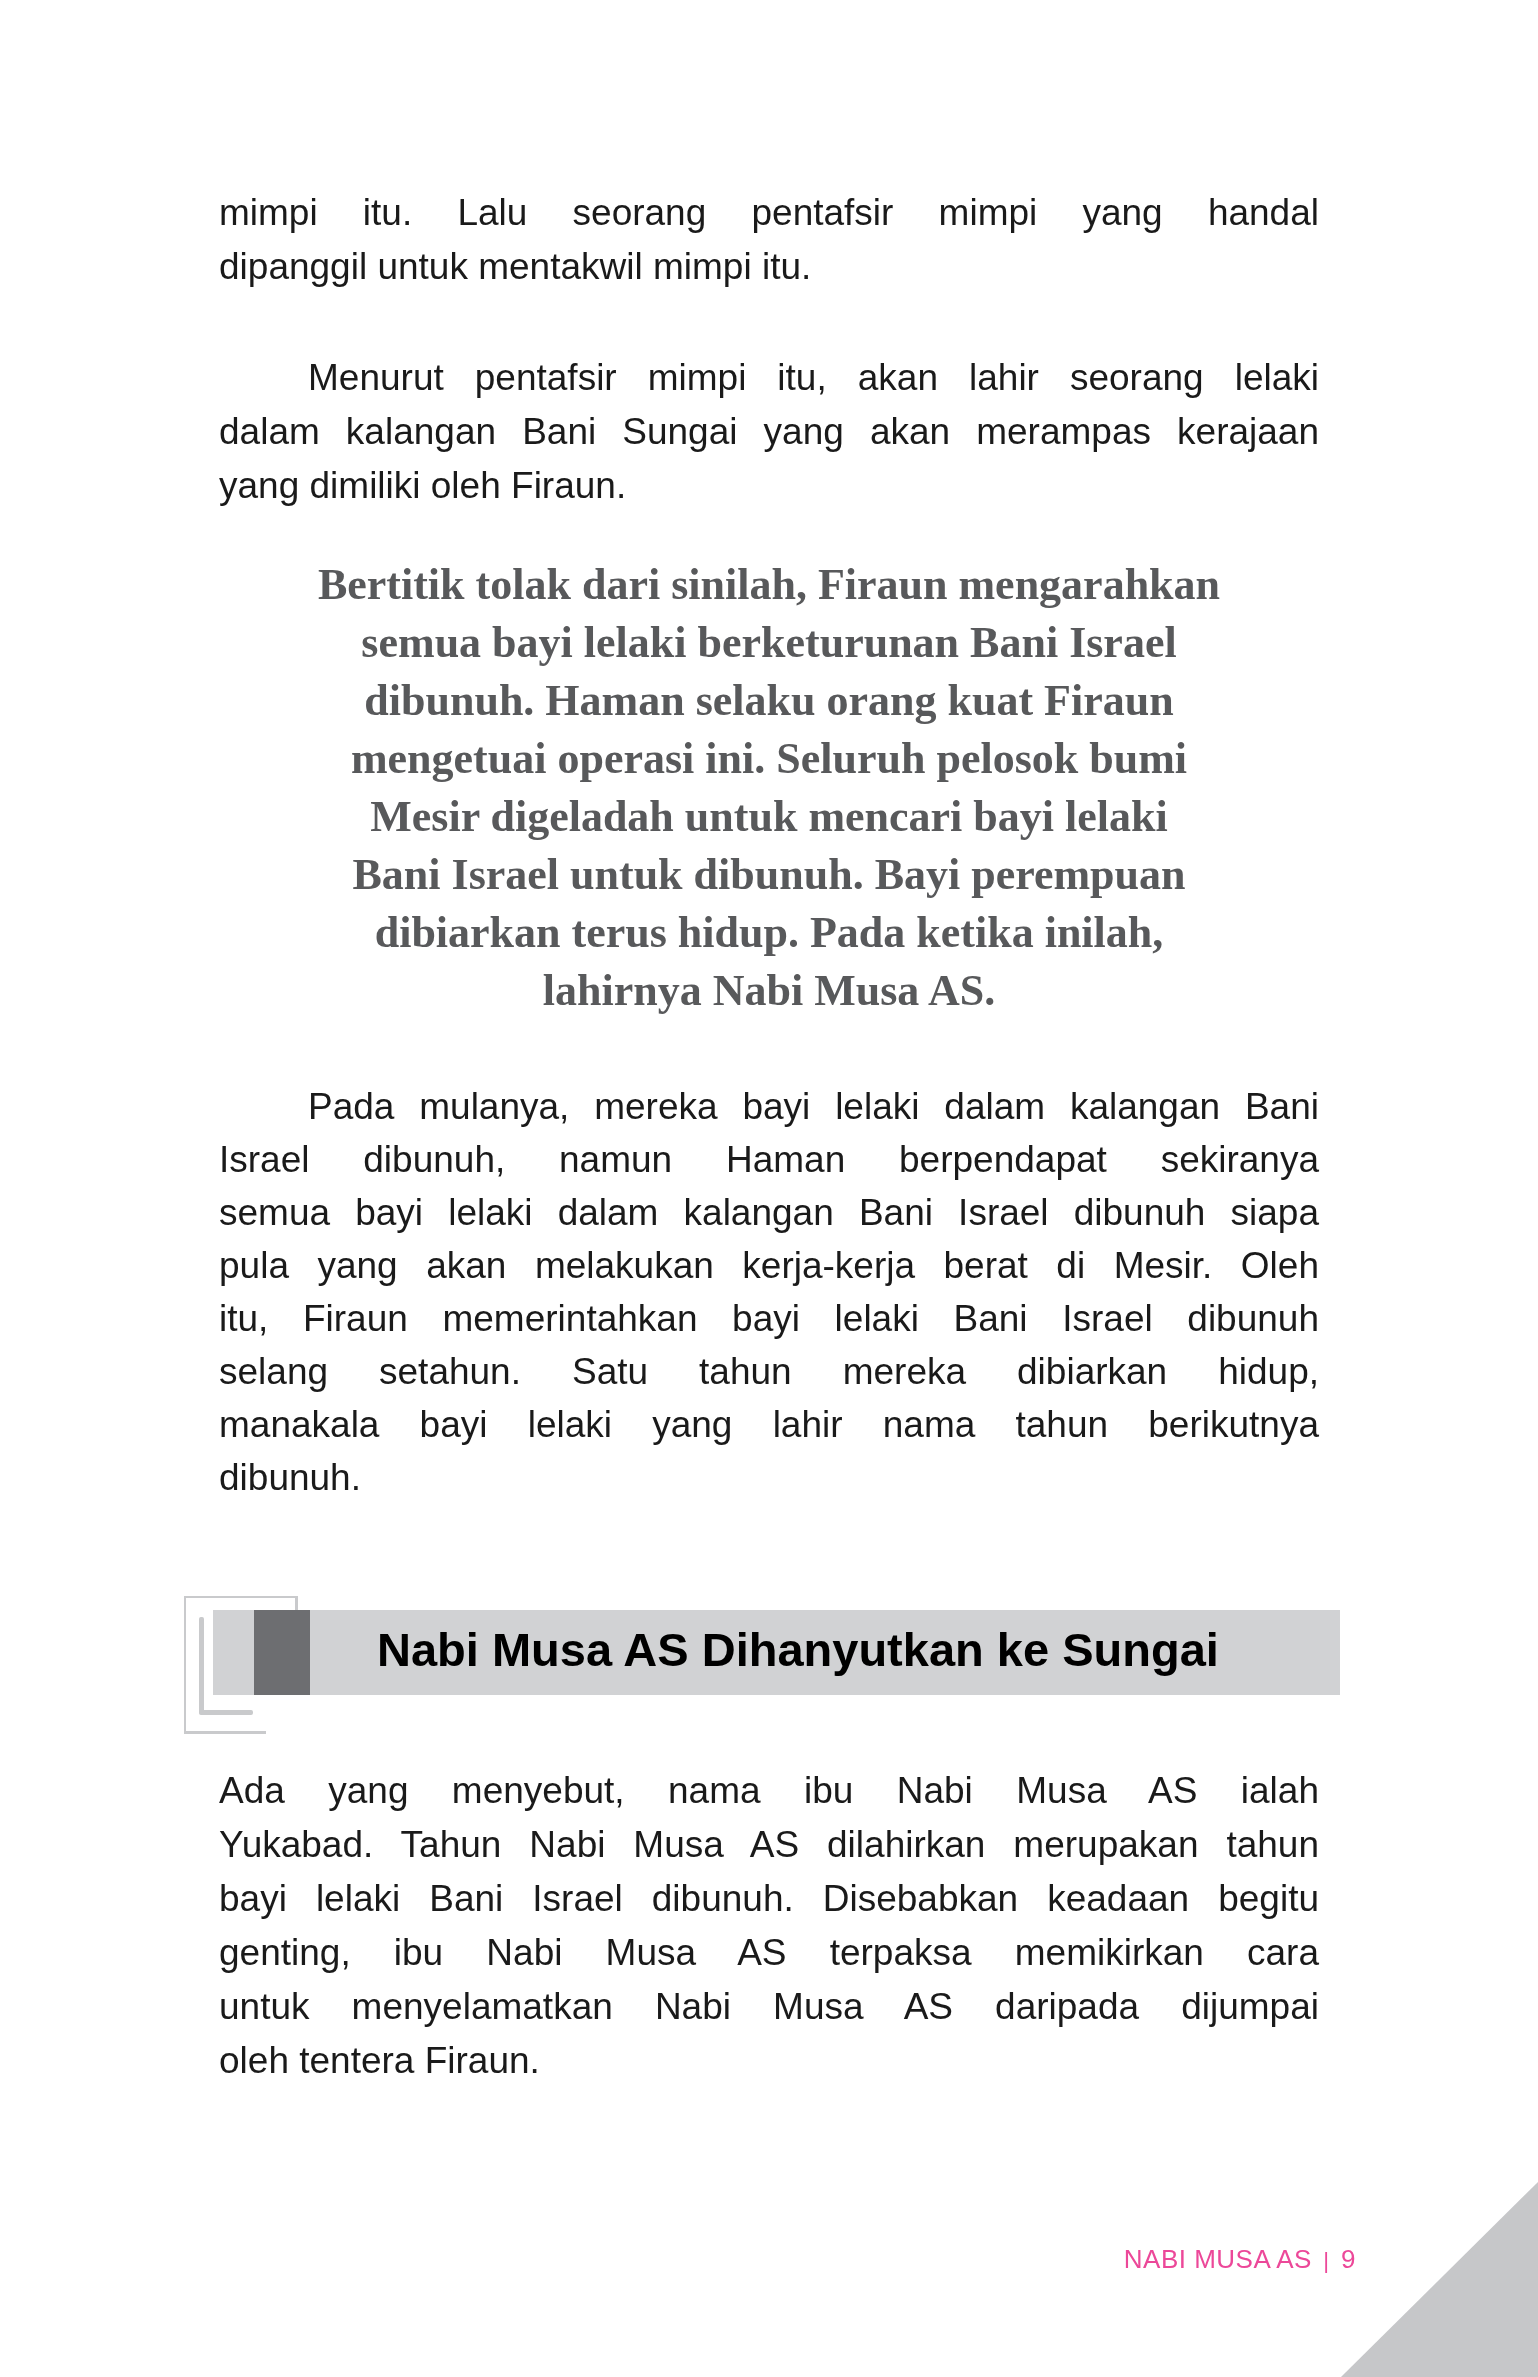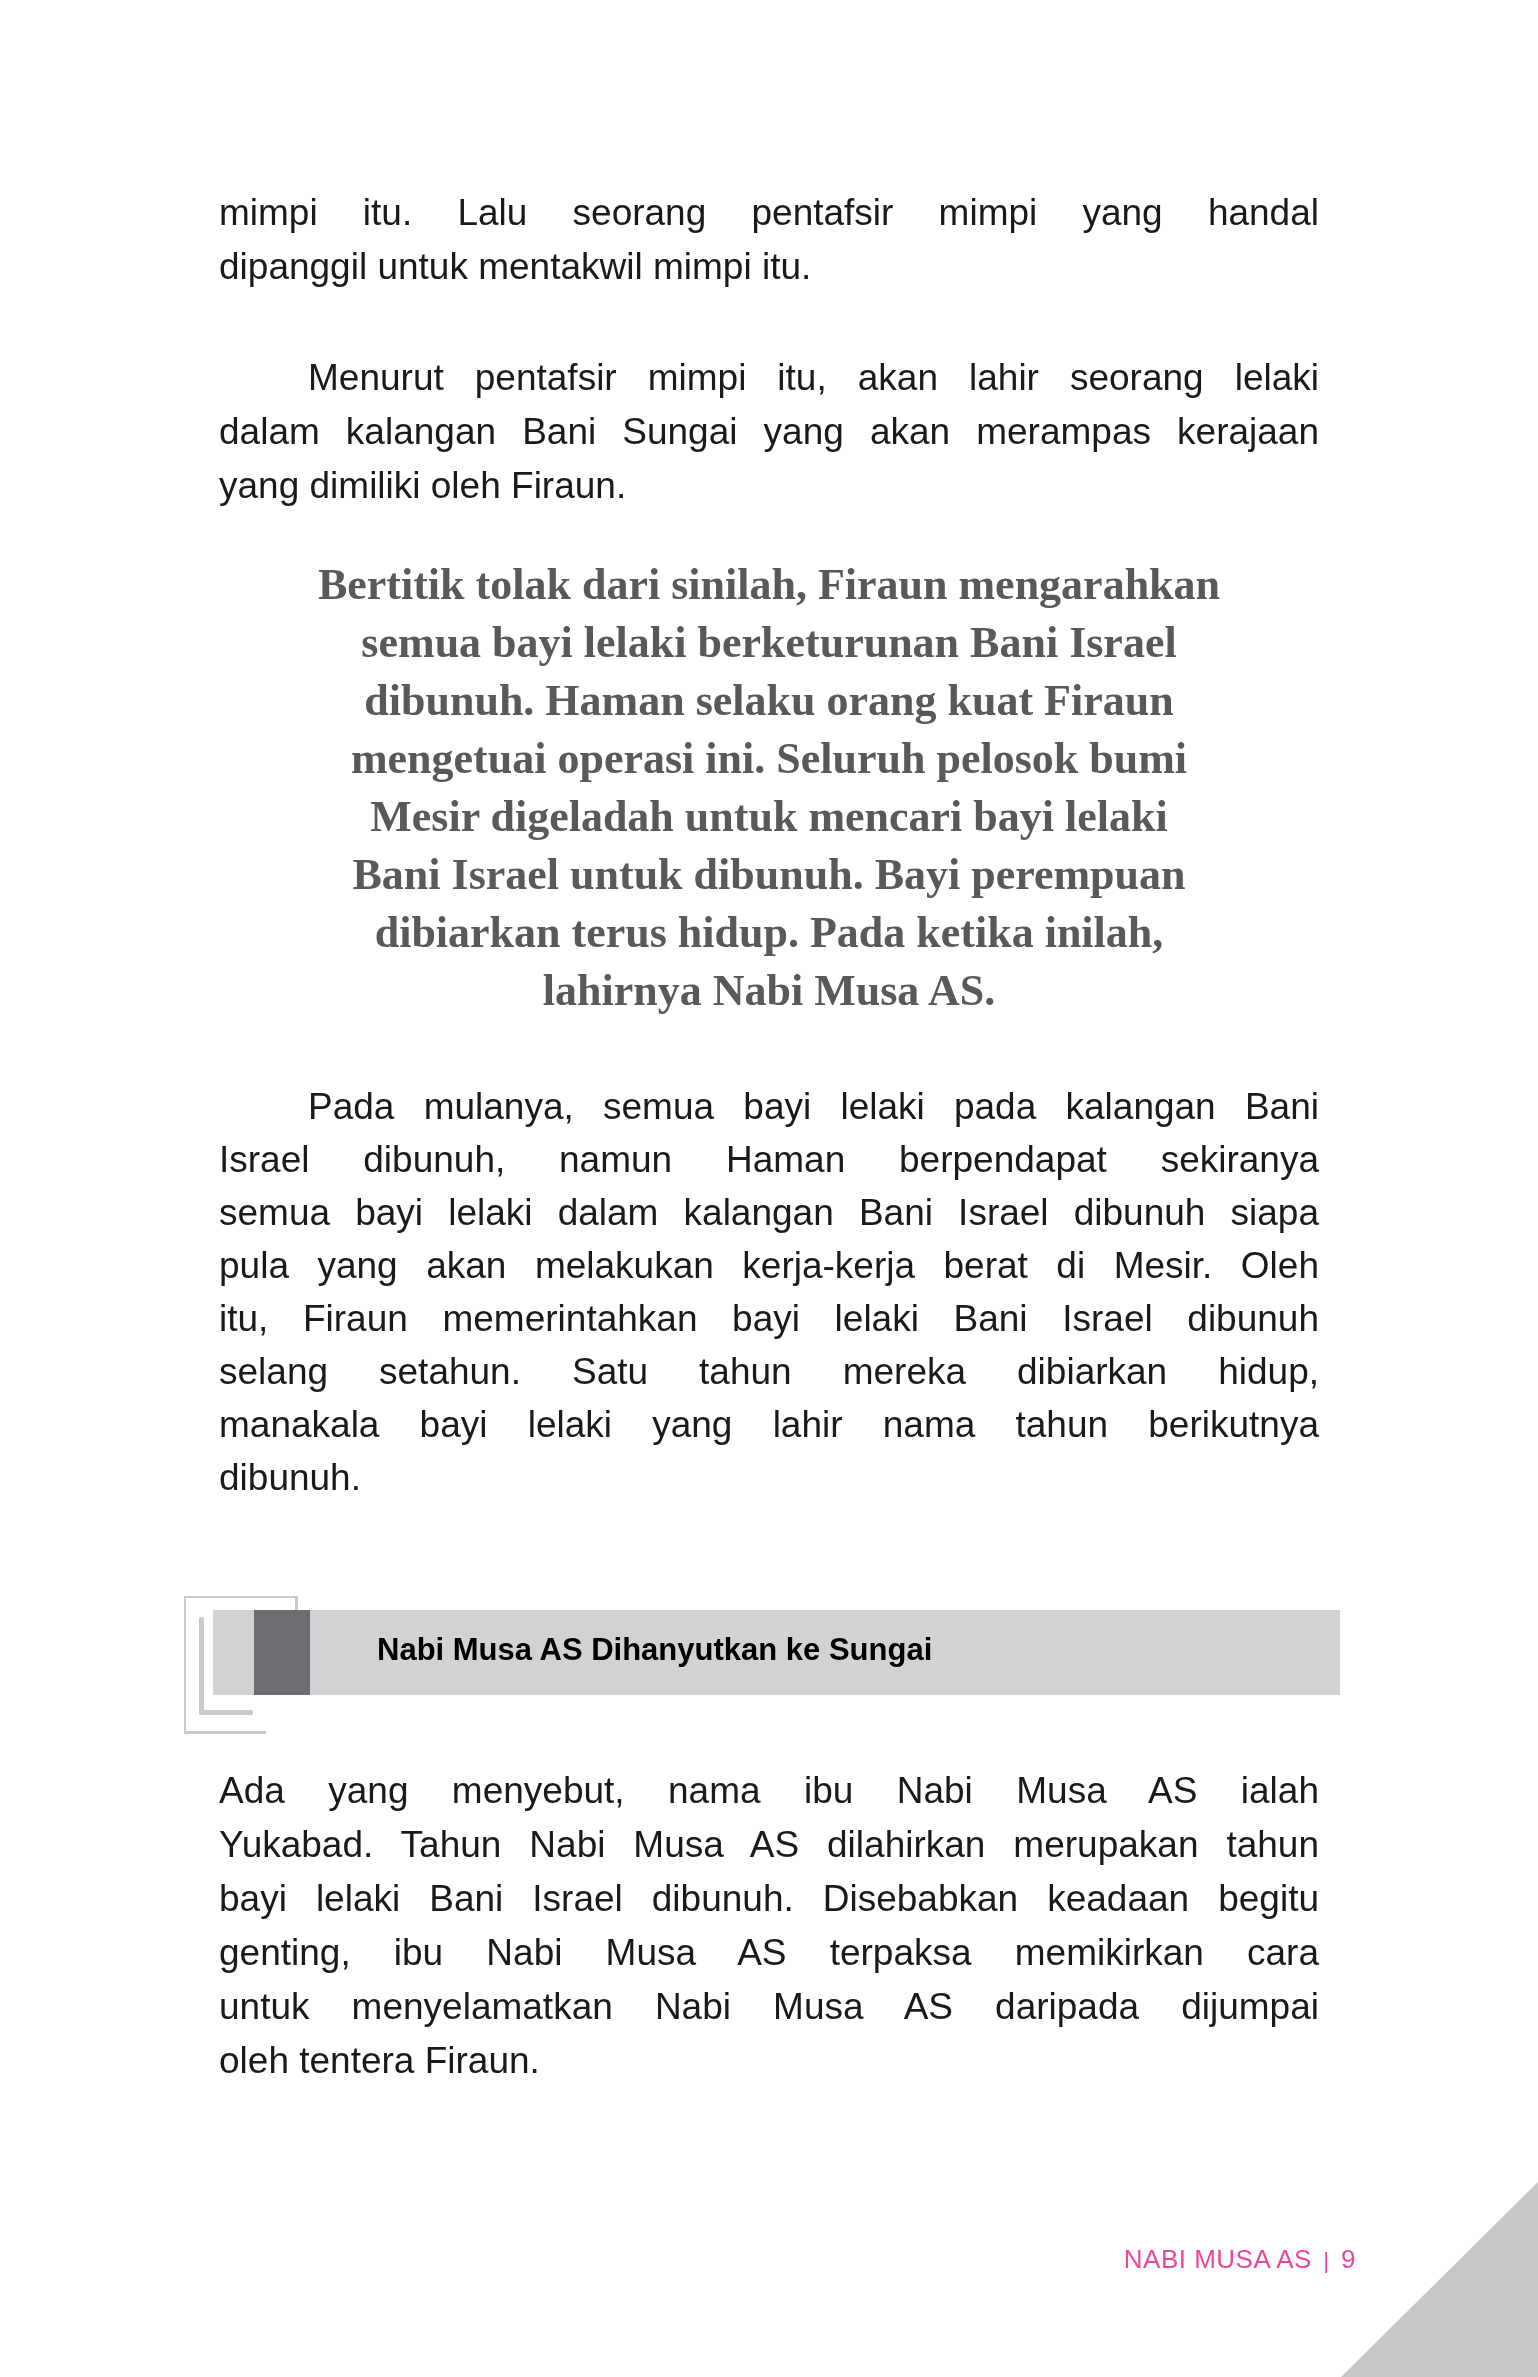--- a/index.html
+++ b/index.html
@@ -11,21 +11,21 @@
   .line.indent { padding-left: 89px; }
   .quote { position: absolute; left: 219px; width: 1100px; font-family: "Liberation Serif", serif; font-weight: bold; font-size: 44px; color: #58595b; text-align: center; }
   .quote .qline { display: block; height: 58px; line-height: 58px; white-space: nowrap; }
   .bracket-outer { position: absolute; left: 184px; top: 1596px; width: 114px; height: 138px; border-left: 2.8px solid #c9cacc; border-top: 2.8px solid #c9cacc; box-sizing: border-box; }
   .bracket-outer-right { position: absolute; left: 295px; top: 1596px; width: 2.8px; height: 15px; background: #c9cacc; }
   .bracket-outer-bottom { position: absolute; left: 184px; top: 1731px; width: 82px; height: 2.8px; background: #c9cacc; }
   .bracket-inner-v { position: absolute; left: 199px; top: 1617px; width: 4.7px; height: 97px; background: #c9cacc; border-radius: 1.9px; }
   .bracket-inner-h { position: absolute; left: 199px; top: 1710px; width: 54px; height: 4.7px; background: #c9cacc; border-radius: 1.9px; }
   .title-bar { position: absolute; left: 213px; top: 1610px; width: 1127px; height: 85px; background: #d1d2d4; }
   .title-block { position: absolute; left: 254px; top: 1610px; width: 56px; height: 85px; background: #6d6e71; }
-  .title-text { position: absolute; left: 377px; top: 1626px; font-family: "Liberation Sans", sans-serif; font-weight: bold; font-size: 31px; line-height: 48px; color: #000000; white-space: nowrap; }
+  .title-text { position: absolute; left: 377px; top: 1626px; font-family: "Liberation Sans", sans-serif; font-weight: bold; font-size: 47px; line-height: 48px; color: #000000; white-space: nowrap; }
   .footer { position: absolute; right: 194px; top: 2245px; font-family: "Liberation Sans", sans-serif; font-size: 26px; line-height: 28px; color: #ec4899; white-space: nowrap; letter-spacing: 0.5px; }
   .corner { position: absolute; left: 1341px; top: 2181px; width: 198px; height: 196px; }
 </style>
 </head>
 <body>
 
 <div class="page">
 
   <div class="para" style="top:186px;">
     <span class="line">mimpi itu. Lalu seorang pentafsir mimpi yang handal</span>
@@ -43,21 +43,21 @@
     <span class="qline">semua bayi lelaki berketurunan Bani Israel</span>
     <span class="qline">dibunuh. Haman selaku orang kuat Firaun</span>
     <span class="qline">mengetuai operasi ini. Seluruh pelosok bumi</span>
     <span class="qline">Mesir digeladah untuk mencari bayi lelaki</span>
     <span class="qline">Bani Israel untuk dibunuh. Bayi perempuan</span>
     <span class="qline">dibiarkan terus hidup. Pada ketika inilah,</span>
     <span class="qline">lahirnya Nabi Musa AS.</span>
   </div>
 
   <div class="para" style="top:1080px;">
-    <span class="line indent" style="height:53px;line-height:53px;">Pada mulanya, semua bayi lelaki pada kalangan Bani</span>
+    <span class="line indent" style="height:53px;line-height:53px;">Pada mulanya, mereka bayi lelaki dalam kalangan Bani</span>
     <span class="line" style="height:53px;line-height:53px;">Israel dibunuh, namun Haman berpendapat sekiranya</span>
     <span class="line" style="height:53px;line-height:53px;">semua bayi lelaki dalam kalangan Bani Israel dibunuh siapa</span>
     <span class="line" style="height:53px;line-height:53px;">pula yang akan melakukan kerja-kerja berat di Mesir. Oleh</span>
     <span class="line" style="height:53px;line-height:53px;">itu, Firaun memerintahkan bayi lelaki Bani Israel dibunuh</span>
     <span class="line" style="height:53px;line-height:53px;">selang setahun. Satu tahun mereka dibiarkan hidup,</span>
     <span class="line" style="height:53px;line-height:53px;">manakala bayi lelaki yang lahir nama tahun berikutnya</span>
     <span class="line last" style="height:53px;line-height:53px;">dibunuh.</span>
   </div>
 
   <div>

